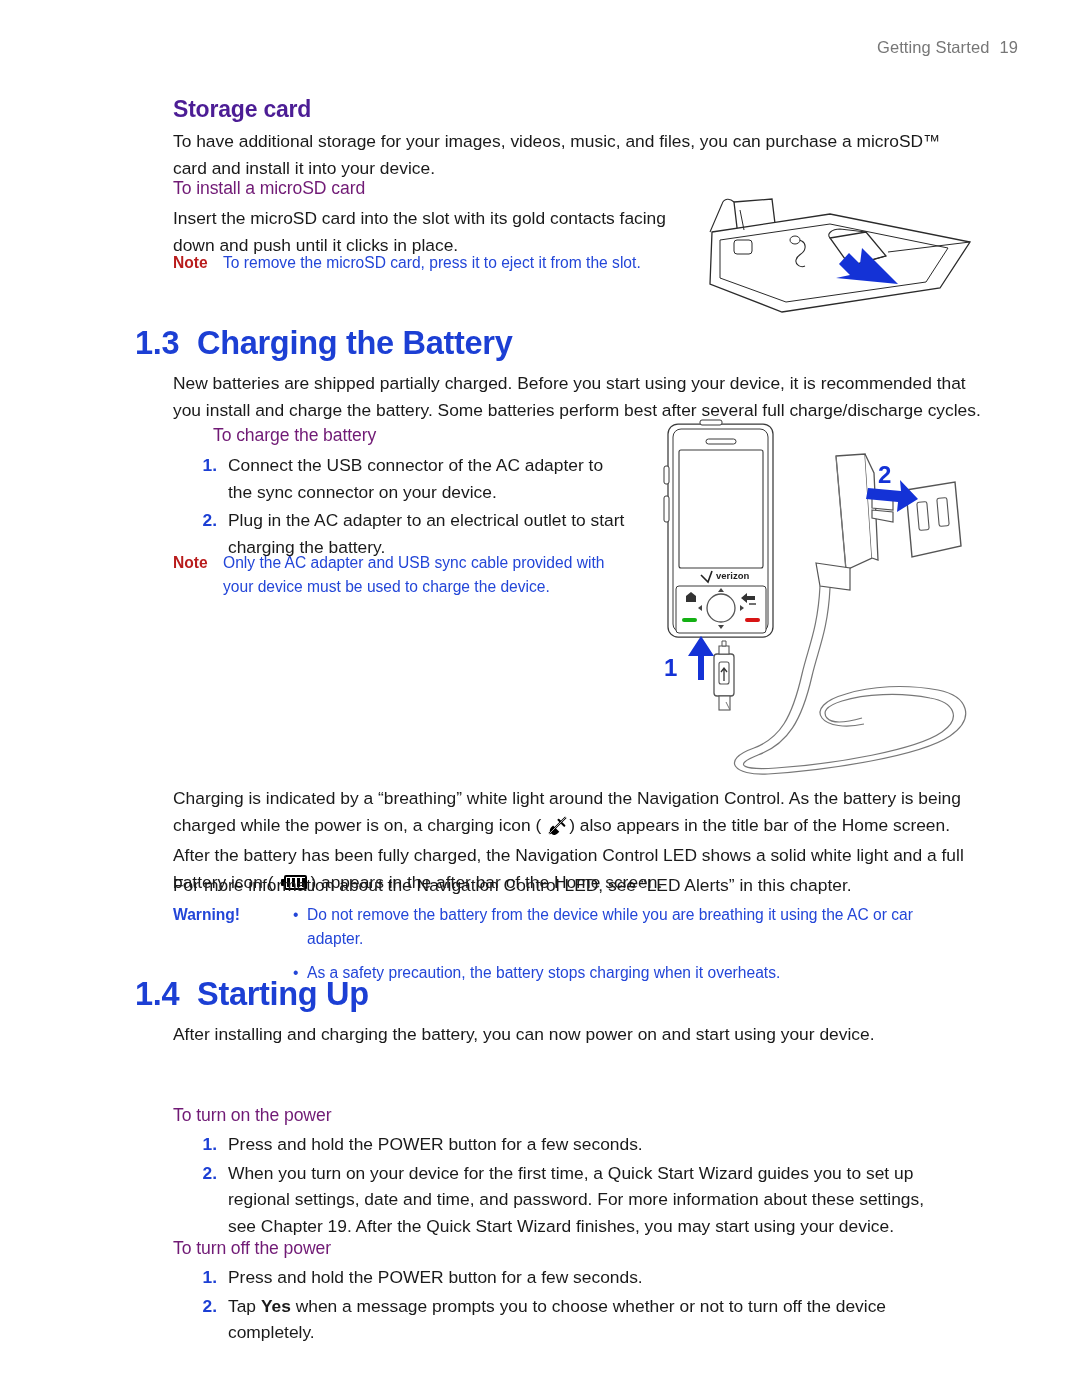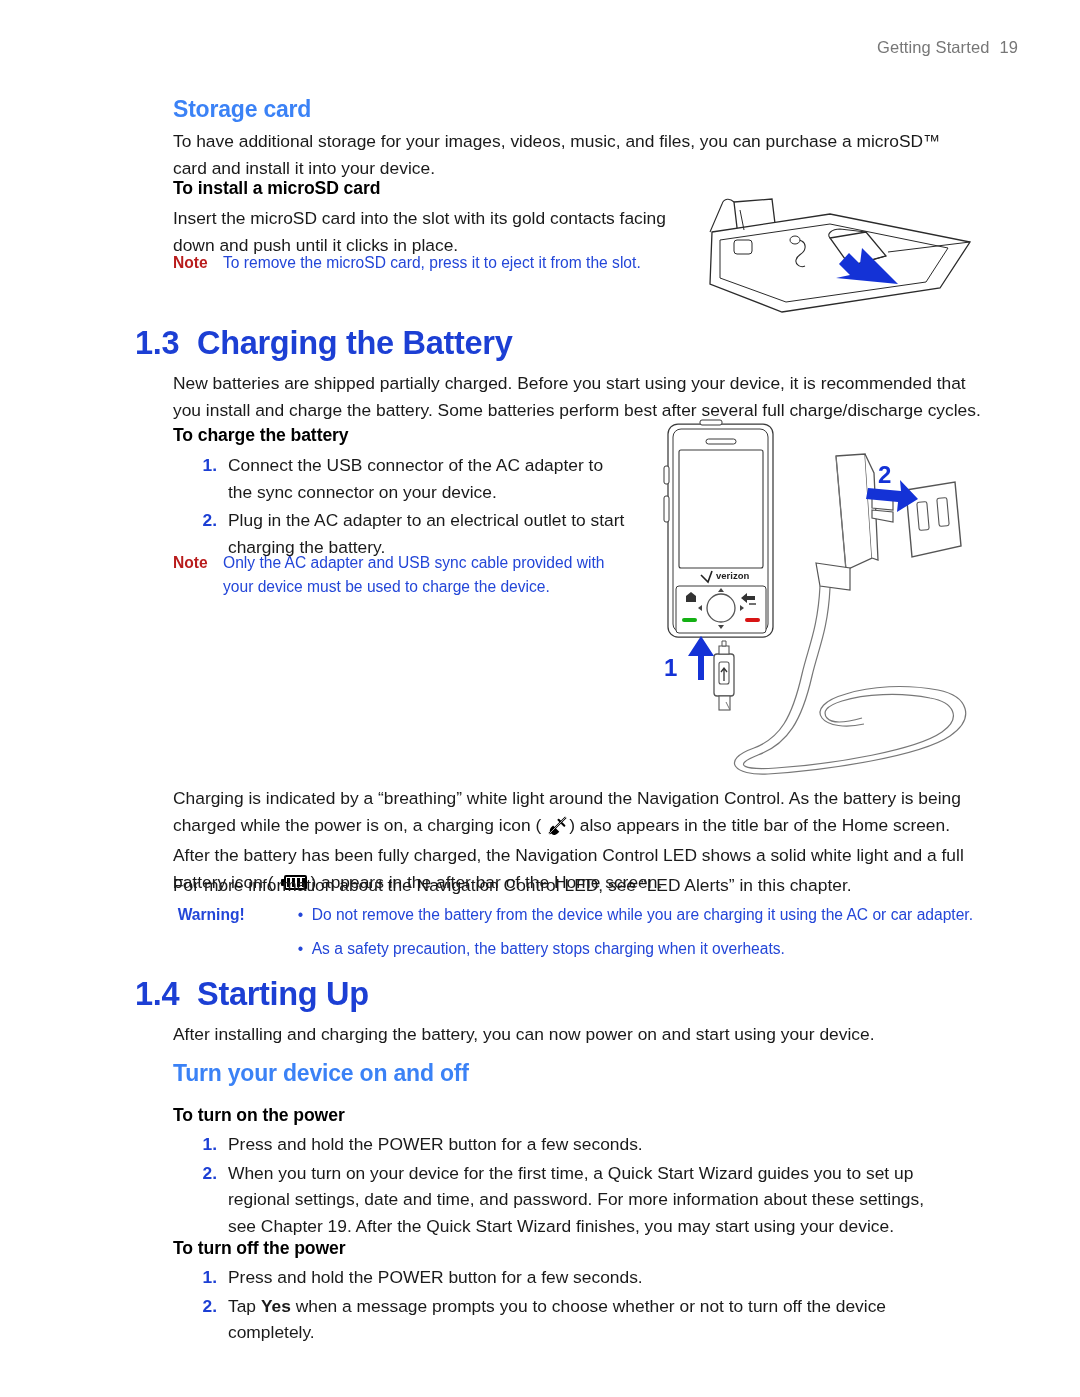--- a/index.html
+++ b/index.html
@@ -43,29 +43,29 @@
   }
   p.body {
     margin: 0;
     font-size: 17.4px;
     line-height: 26.5px;
     color: #1a1a1a;
   }
 
   h3.blue-head {
     margin: 0;
-    color: #3b82f6;
+    color: #4c1d95;
     font-weight: bold;
     font-size: 23px;
     letter-spacing: -.2px;
   }
   h4.sub-head {
     margin: 0;
-    color: #000000;
-    font-weight: bold;
+    color: #701a75;
+    font-weight: normal;
     font-size: 17.6px;
     letter-spacing: -.1px;
   }
 
   h2.section {
     position: absolute;
     left: 112px;
     margin: 0;
     color: #1c3fd4;
     font-weight: bold;
@@ -212,21 +212,21 @@
       </g>
     </svg>
   </div>
 
   <h2 class="section" style="top:325px;">
     <span class="num">1.3</span><span>Charging the Battery</span>
   </h2>
 
   <p class="body body-col" style="top:370px; width:810px;">New batteries are shipped partially charged. Before you start using your device, it is recommended that you install and charge the battery. Some batteries perform best after several full charge/discharge cycles.</p>
 
-  <h4 class="sub-head body-col" style="top:425px;">To charge the battery</h4>
+  <h4 class="sub-head body-col" style="top:425px;margin-left:40px;">To charge the battery</h4>
 
   <ol class="steps" style="top:452px; left:196px; width:430px;">
     <li>
       <span class="n">1.</span>
       <span class="t">Connect the USB connector of the AC adapter to the sync connector on your device.</span>
     </li>
     <li>
       <span class="n">2.</span>
       <span class="t">Plug in the AC adapter to an electrical outlet to start charging the battery.</span>
     </li>
@@ -346,36 +346,35 @@
     </span><span>) appears in the after bar of the Home screen.</span>
   </p>
 
   <p class="body body-col" style="top:872px; width:810px;">For more information about the Navigation Control LED, see “LED Alerts” in this chapter.</p>
 
   <div class="warn-block" style="top:903px; left:173px; width:800px;justify-content:flex-end;">
     <span class="lbl">Warning!</span>
     <ul>
       <li>
         <span class="bullet">•</span>
-        <span>Do not remove the battery from the device while you are charging it using the AC or car adapter.</span>
+        <span>Do not remove the battery from the device while you are breathing it using the AC or car adapter.</span>
       </li>
       <li>
         <span class="bullet">•</span>
         <span>As a safety precaution, the battery stops charging when it overheats.</span>
       </li>
     </ul>
   </div>
 
   <h2 class="section" style="top:976px;">
     <span class="num">1.4</span><span>Starting Up</span>
   </h2>
 
   <p class="body body-col" style="top:1021px; width:810px;">After installing and charging the battery, you can now power on and start using your device.</p>
 
-  <h3 class="blue-head body-col" style="top:1060px;">Turn your device on and off</h3>
 
   <h4 class="sub-head body-col" style="top:1105px;">To turn on the power</h4>
 
   <ol class="steps" style="top:1131px; left:196px; width:760px;">
     <li>
       <span class="n">1.</span>
       <span class="t">Press and hold the POWER button for a few seconds.</span>
     </li>
     <li>
       <span class="n">2.</span>

